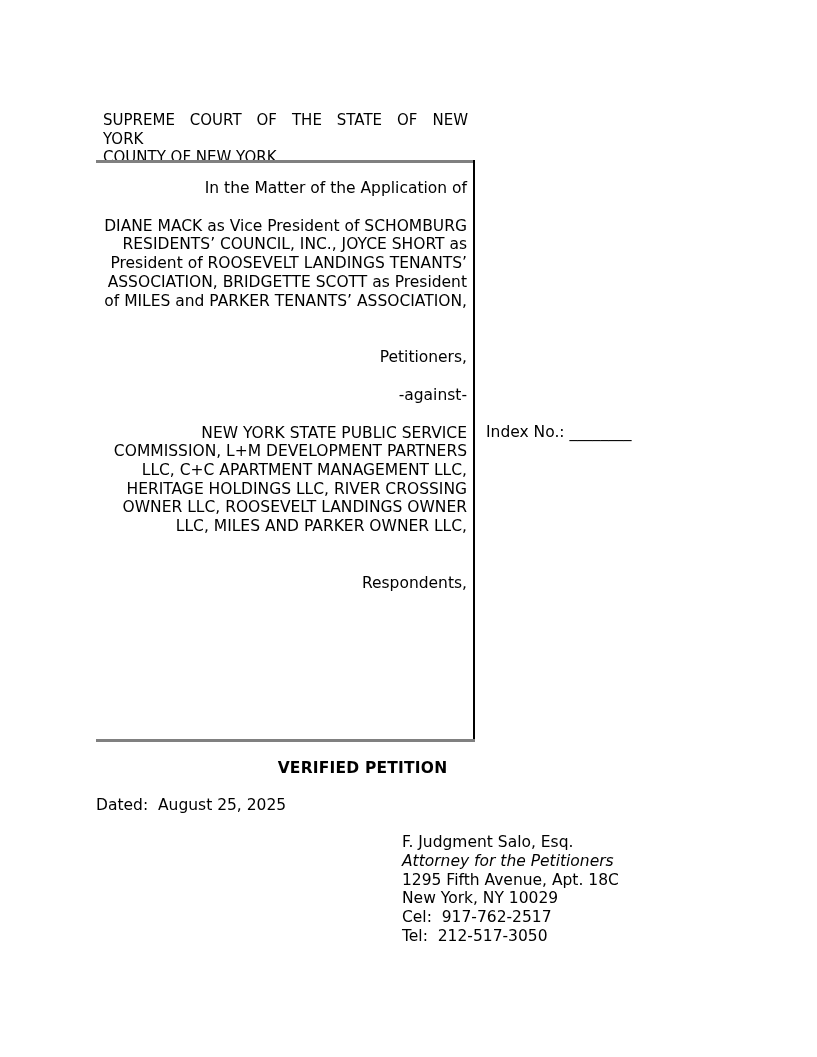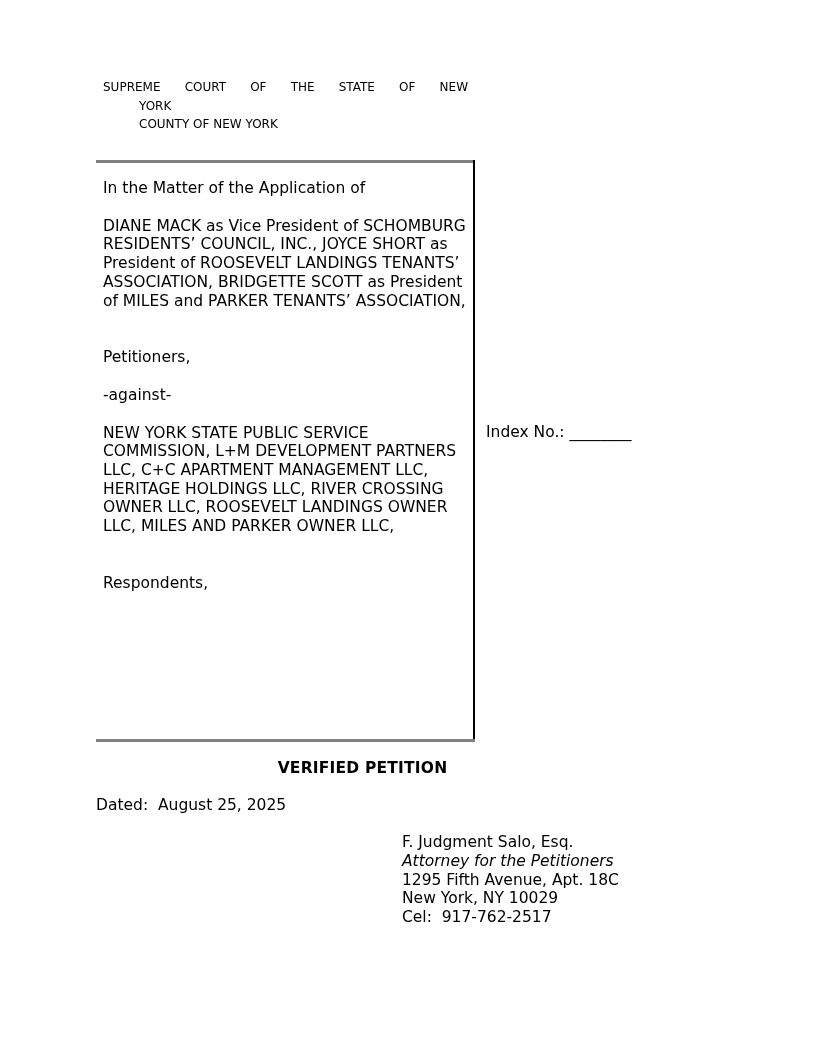--- a/index.html
+++ b/index.html
@@ -22,41 +22,41 @@
     top: 0;
     width: 817px;
     height: 1057px;
     overflow: hidden;
   }
 
   
   .court-header {
     position: absolute;
     left: 103px;
-    top: 78px;
+    top: 111px;
     width: 365px;
-    font-size: 12px;
+    font-size: 15px;
     line-height: 18.5px;
     text-align: justify;
     text-align-last: justify;
   }
   .court-header .line2,
   .court-header .line3 {
     text-align: left;
     text-align-last: left;
-    margin-left: 36px;
   }
 
   
   .caption-box {
     position: absolute;
     left: 96px;
     top: 160px;
     width: 379px;
     height: 582px;
+    text-align: right;
   }
   .caption-rule-top,
   .caption-rule-bottom {
     position: absolute;
     left: 0;
     width: 379px;
     height: 3px;
     background: #808080;
   }
   .caption-rule-top { top: 0; }
@@ -173,15 +173,16 @@
   </div>
 
   <div class="dated">Dated:  August 25, 2025</div>
 
   <div class="signature">
     <div>F. Judgment Salo, Esq.</div>
     <div class="role">Attorney for the Petitioners</div>
     <div>1295 Fifth Avenue, Apt. 18C</div>
     <div>New York, NY 10029</div>
     <div>Cel:  917-762-2517</div>
+    <div>Tel:  212-517-3050</div>
   </div>
 
 </div>
 
 </body></html>

